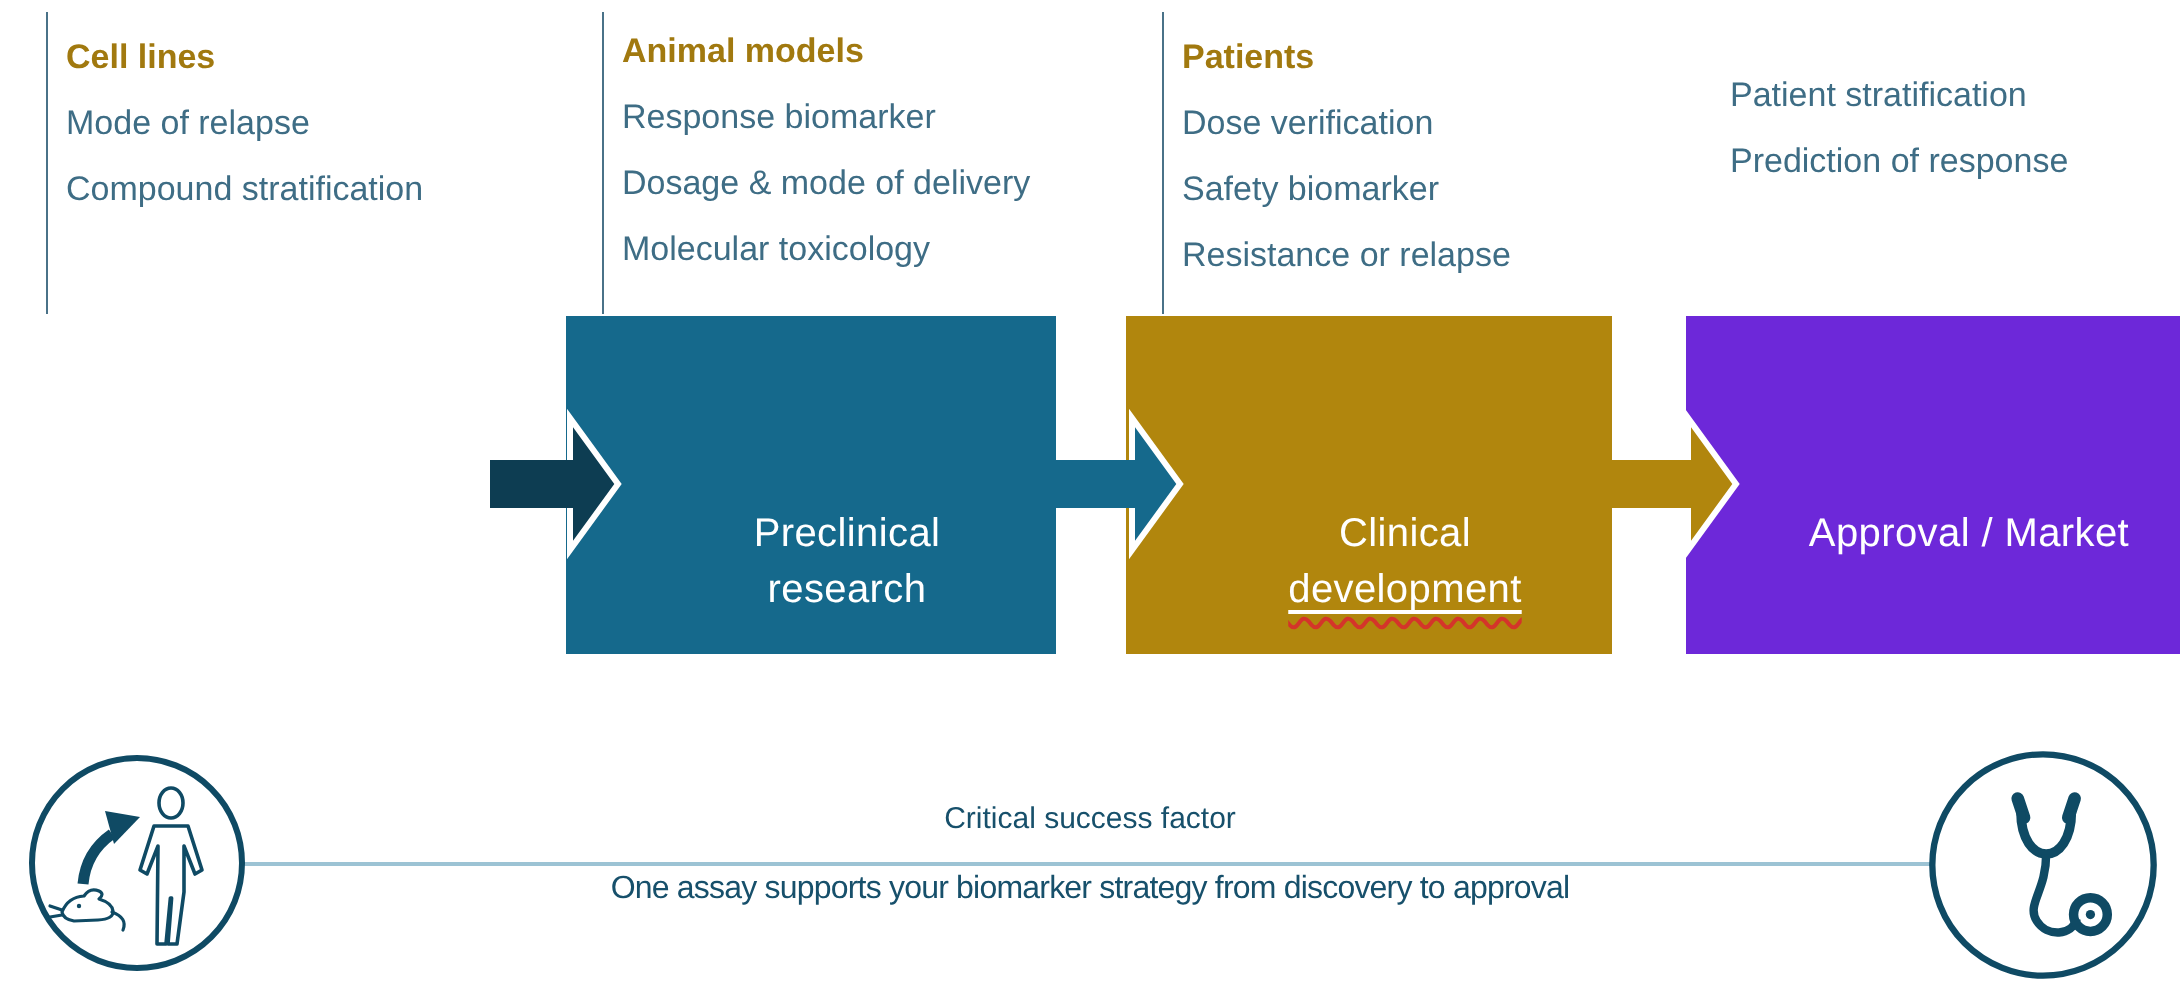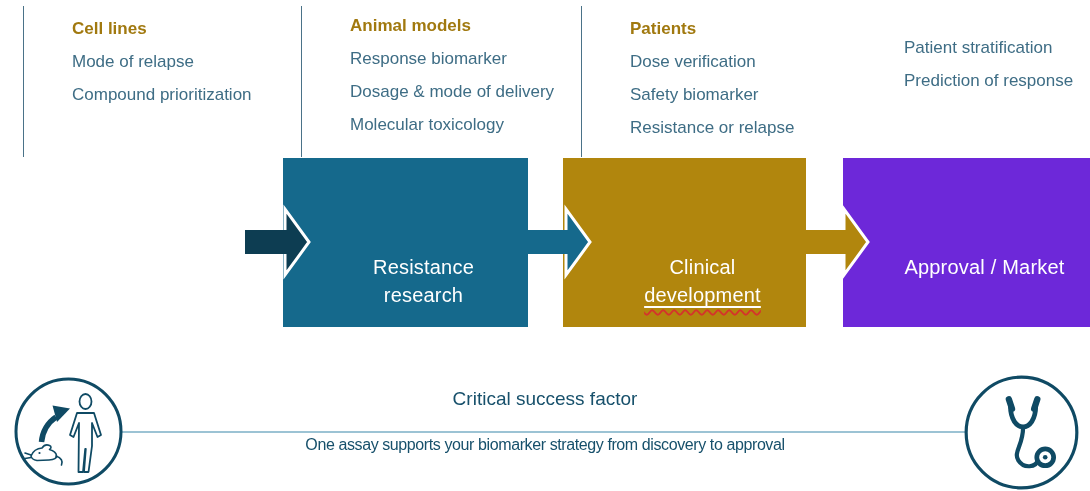--- a/index.html
+++ b/index.html
@@ -3,54 +3,54 @@
 <meta charset="utf-8">
 <style>
   html,body { margin:0; padding:0; background:#ffffff; }
   .canvas {
     position:relative; width:1090px; height:491px; overflow:hidden;
     background:#ffffff;
     font-family:"Liberation Sans","DejaVu Sans",sans-serif;
   }
   
   .vline { position:absolute; top:6px; height:151px; width:1px; background:#4a7288; }
-  .col { position:absolute; font-size:17px; line-height:33px; white-space:nowrap; color:#3e6d85;margin-left:39px; }
+  .col { position:absolute; font-size:17px; line-height:33px; white-space:nowrap; color:#3e6d85; }
   .col .hdr { font-weight:bold; color:#a1790f; }
   
   .box { position:absolute; top:158px; height:169px; }
   .box-label {
     position:absolute; top:95px; left:18px; right:-18px; text-align:center;
     color:#ffffff; font-size:20px; line-height:28px; letter-spacing:0.2px;
   }
   .u-white { text-decoration:underline solid #ffffff 2px; text-underline-offset:4px; }
   .u-red   { text-decoration:underline wavy #d4342a 1.5px; text-underline-offset:7px; }
   
   .arrow { position:absolute; top:204px; }
   
   .footer-line { position:absolute; left:118px; top:431px; width:848px; height:2px; background:#9cc3d4; z-index:1; }
   .footer-title, .footer-msg {
     position:absolute; left:125px; width:840px; text-align:center; color:#17506b; z-index:2;
   }
-  .footer-title { top:388px; font-size:19px; }
+  .footer-title { top:401px; font-size:15px; }
   .footer-msg   { top:436px; font-size:16px; letter-spacing:-0.4px; }
   .icon { position:absolute; z-index:3; }
 </style>
 </head>
 <body>
 
 <div class="canvas">
 
   <div class="vline" style="left:23px"></div>
   <div class="vline" style="left:301px"></div>
   <div class="vline" style="left:581px"></div>
 
   <div class="col" style="left:33px; top:12px">
     <div class="hdr">Cell lines</div>
     <div class="itm">Mode of relapse</div>
-    <div class="itm">Compound prioritization</div>
+    <div class="itm">Compound stratification</div>
   </div>
 
   <div class="col" style="left:311px; top:9px">
     <div class="hdr">Animal models</div>
     <div class="itm">Response biomarker</div>
     <div class="itm">Dosage &amp; mode of delivery</div>
     <div class="itm">Molecular toxicology</div>
   </div>
 
   <div class="col" style="left:591px; top:12px">
@@ -61,21 +61,21 @@
   </div>
 
   <div class="col" style="left:865px; top:31px">
     <div class="itm">Patient stratification</div>
     <div class="itm">Prediction of response</div>
   </div>
 
 
   <div class="box" style="left: 283px; width: 245px; background-color: rgb(21, 105, 140);">
     <div class="box-label">
-      <div>Resistance</div>
+      <div>Preclinical</div>
       <div>research</div>
     </div>
   </div>
 
   <div class="box" style="left: 563px; width: 243px; background-color: rgb(177, 134, 13);">
     <div class="box-label">
       <div>Clinical</div>
       <div><span class="u-white"><span class="u-red">development</span></span></div>
     </div>
   </div>

